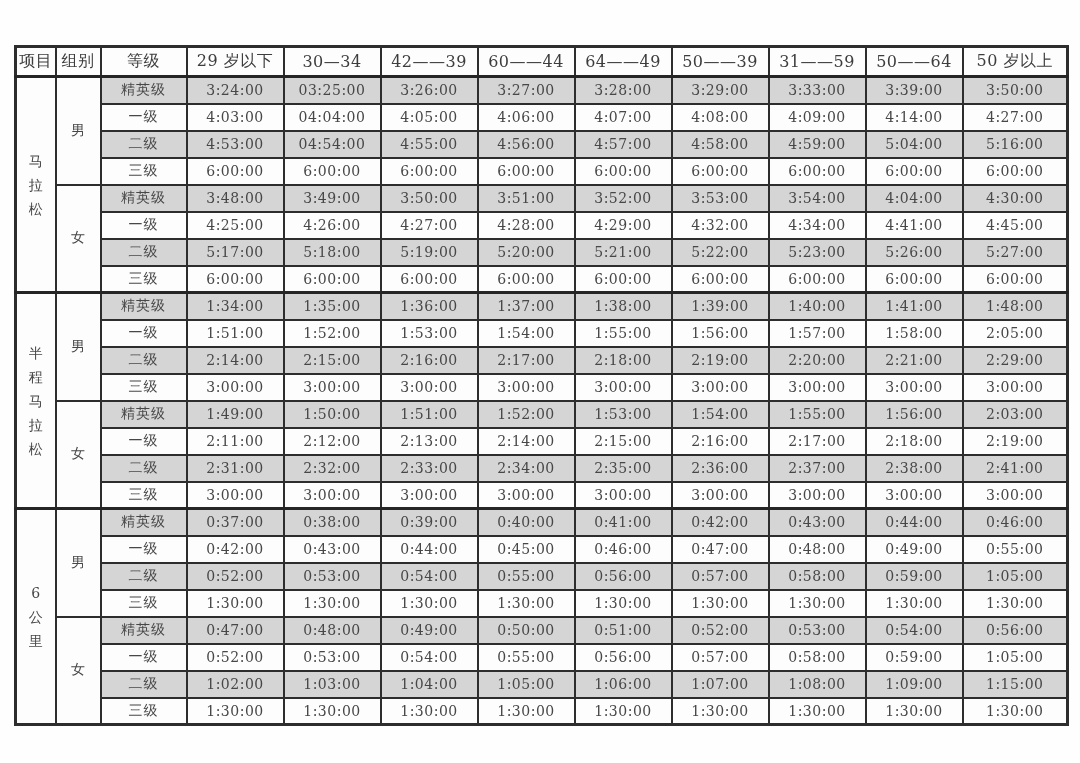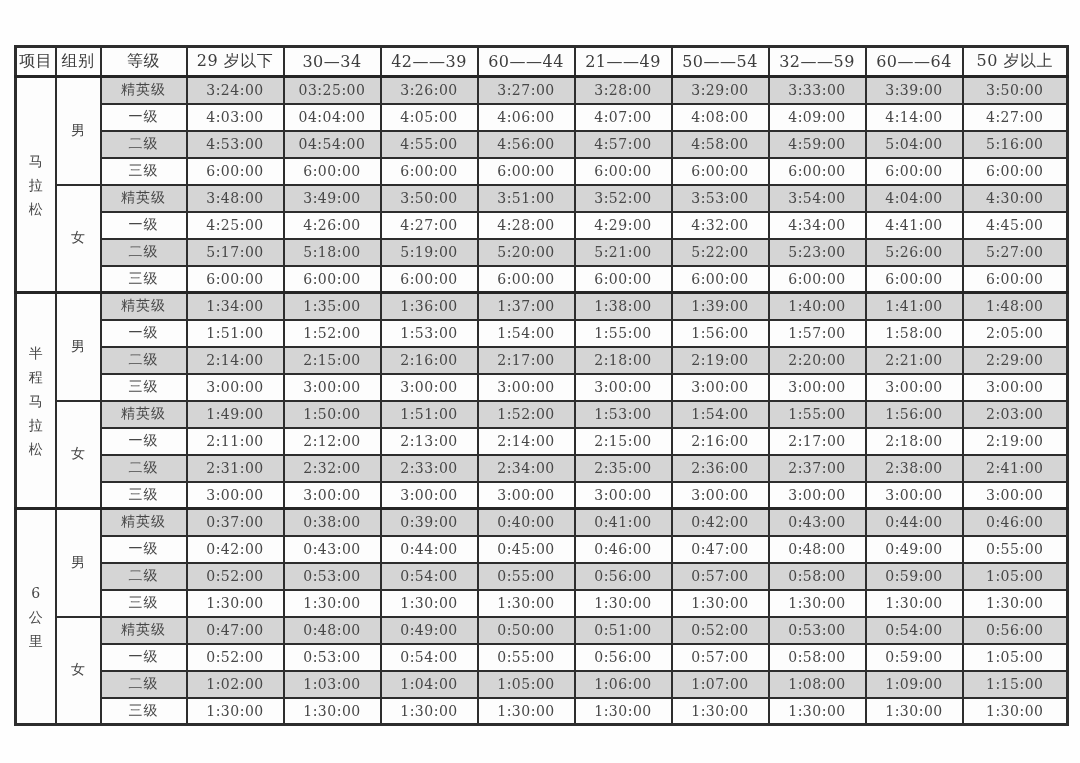--- a/index.html
+++ b/index.html
@@ -85,24 +85,24 @@
     </colgroup>
     <thead>
       <tr id="header-row">
           <th>项目</th>
           <th>组别</th>
           <th>等级</th>
           <th>29 岁以下</th>
           <th>30—34</th>
           <th>42——39</th>
           <th>60——44</th>
-          <th>21——49</th>
-          <th>50——54</th>
-          <th>32——59</th>
-          <th>60——64</th>
+          <th>64——49</th>
+          <th>50——39</th>
+          <th>31——59</th>
+          <th>50——64</th>
           <th>50 岁以上</th>
         </tr>
     </thead>
     <tbody id="table-body">
         <tr class="shaded section-start">
           <td rowspan="8" class="event-cell">
             <div>马</div>
             <div>拉</div>
             <div>松</div>
           </td>

